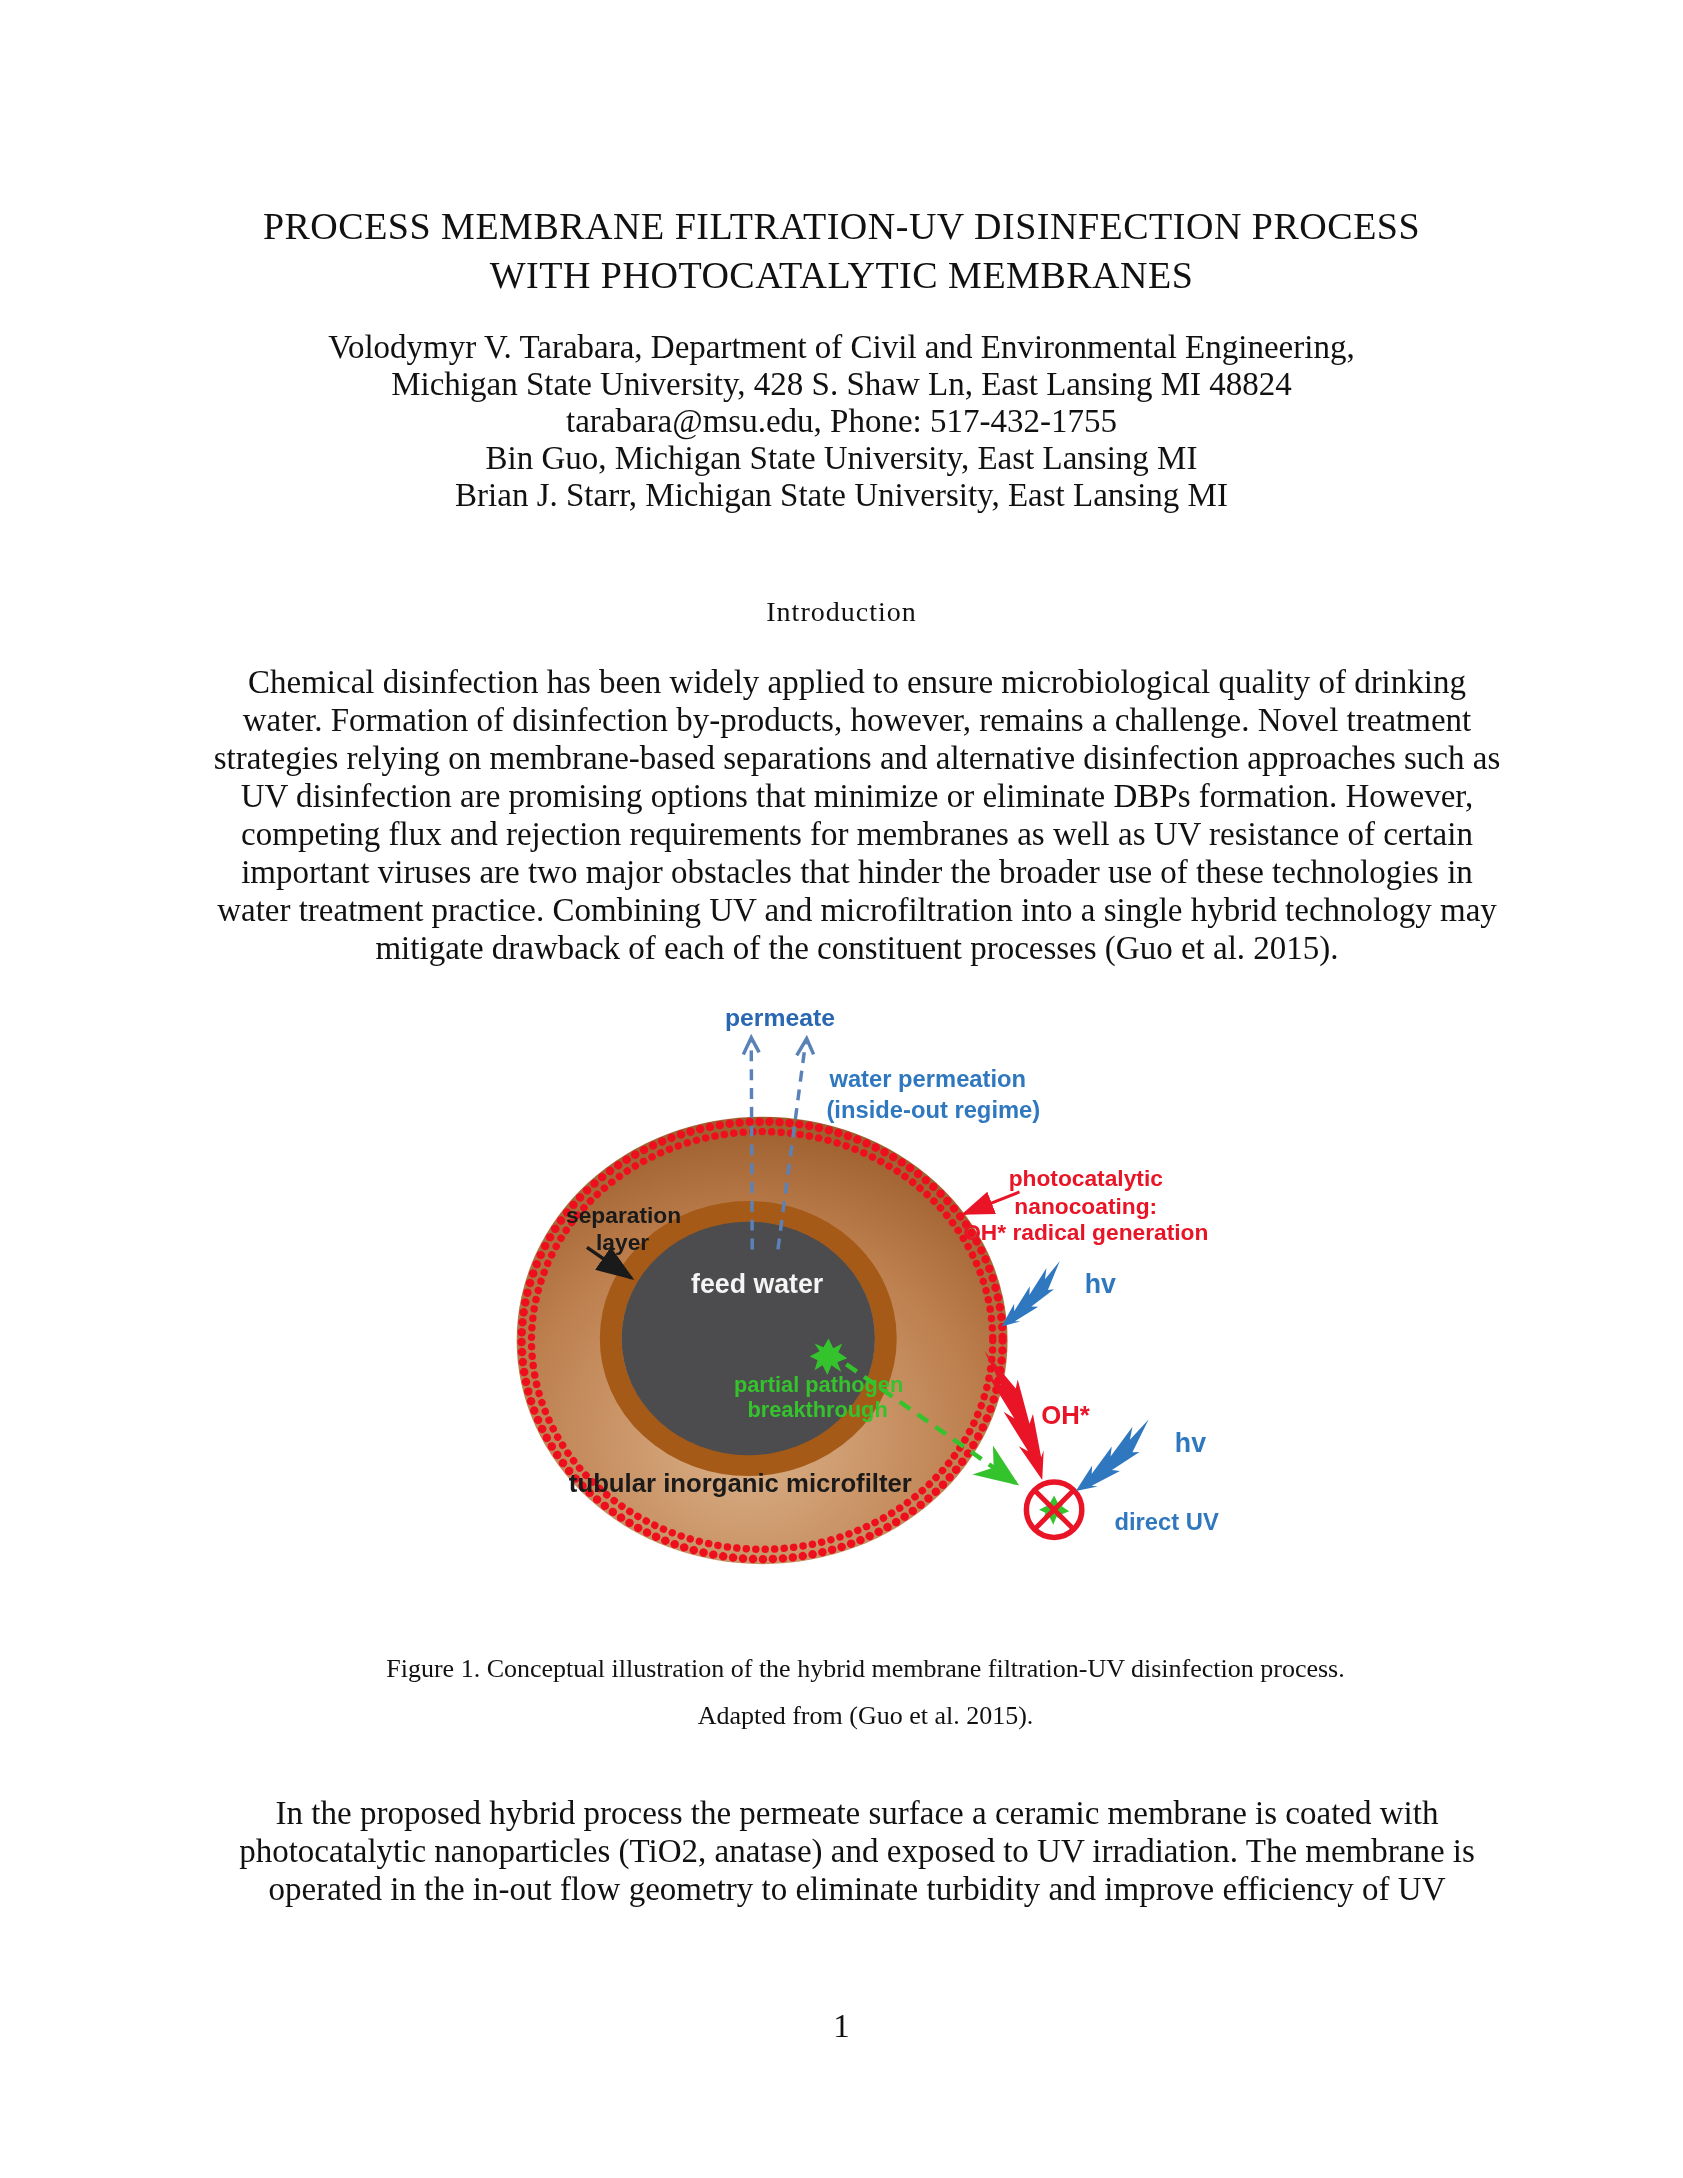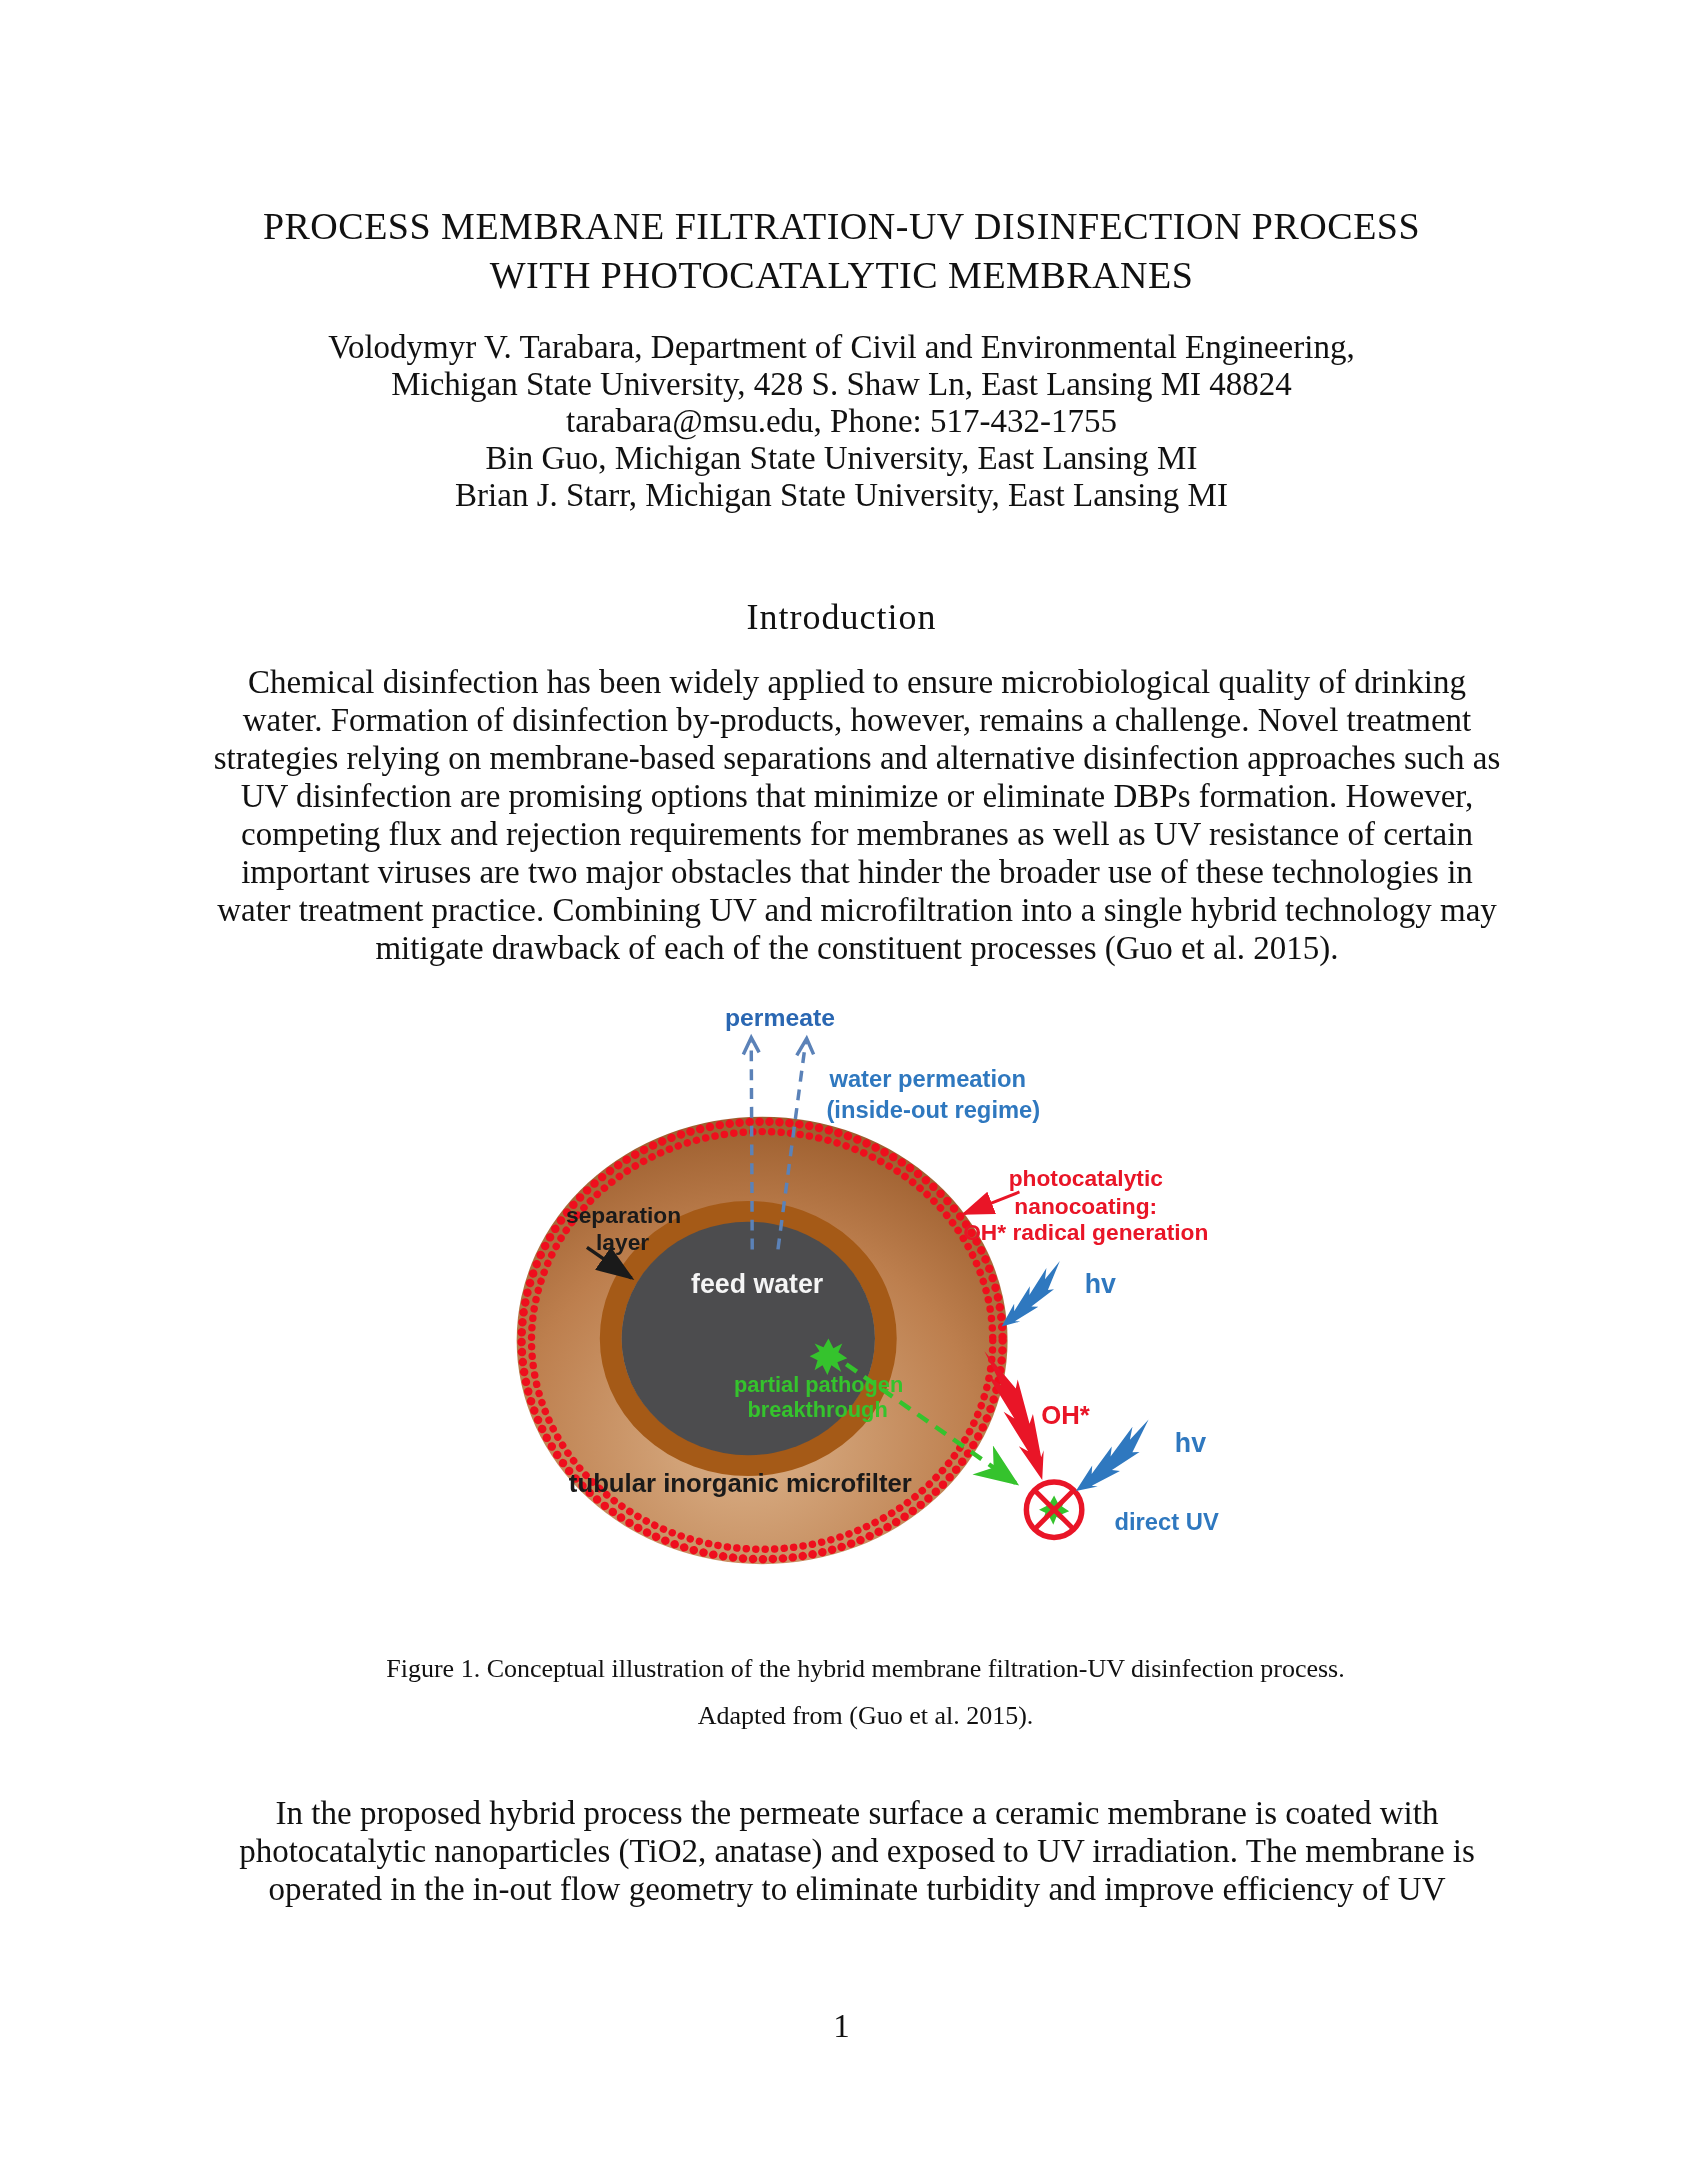--- a/index.html
+++ b/index.html
@@ -5,21 +5,21 @@
   html,body{margin:0;padding:0;}
   body{
     width:1683px;height:2178px;position:relative;background:#ffffff;
     font-family:"Liberation Serif", serif;color:#111111;
   }
   .abs{position:absolute;}
   .center{left:0;width:1683px;text-align:center;}
   .ml{white-space:pre-line;}
   .title{top:202px;font-size:38px;line-height:49px;letter-spacing:0.5px;}
   .authors{top:321px;font-size:33px;line-height:37px;margin-top:8px;}
-  .intro-heading{top:596px;font-size:36px;letter-spacing:1px;}
+  .intro-heading{top:596px;font-size:28px;letter-spacing:1px;}
   .para{left:184px;width:1346px;font-size:33px;line-height:38px;text-align:center;}
   .para1{top:663px;}
   .para2{top:1794px;}
   .caption{top:1645px;font-size:26px;line-height:47px;padding-left:24px;}
   .pagenum{top:2008px;font-size:33px;}
 
   
   .fig{left:485px;top:980px;}
   .fig text{font-family:"Liberation Sans", sans-serif;font-weight:bold;}
   .t-blue{fill:var(--c-blue);}

